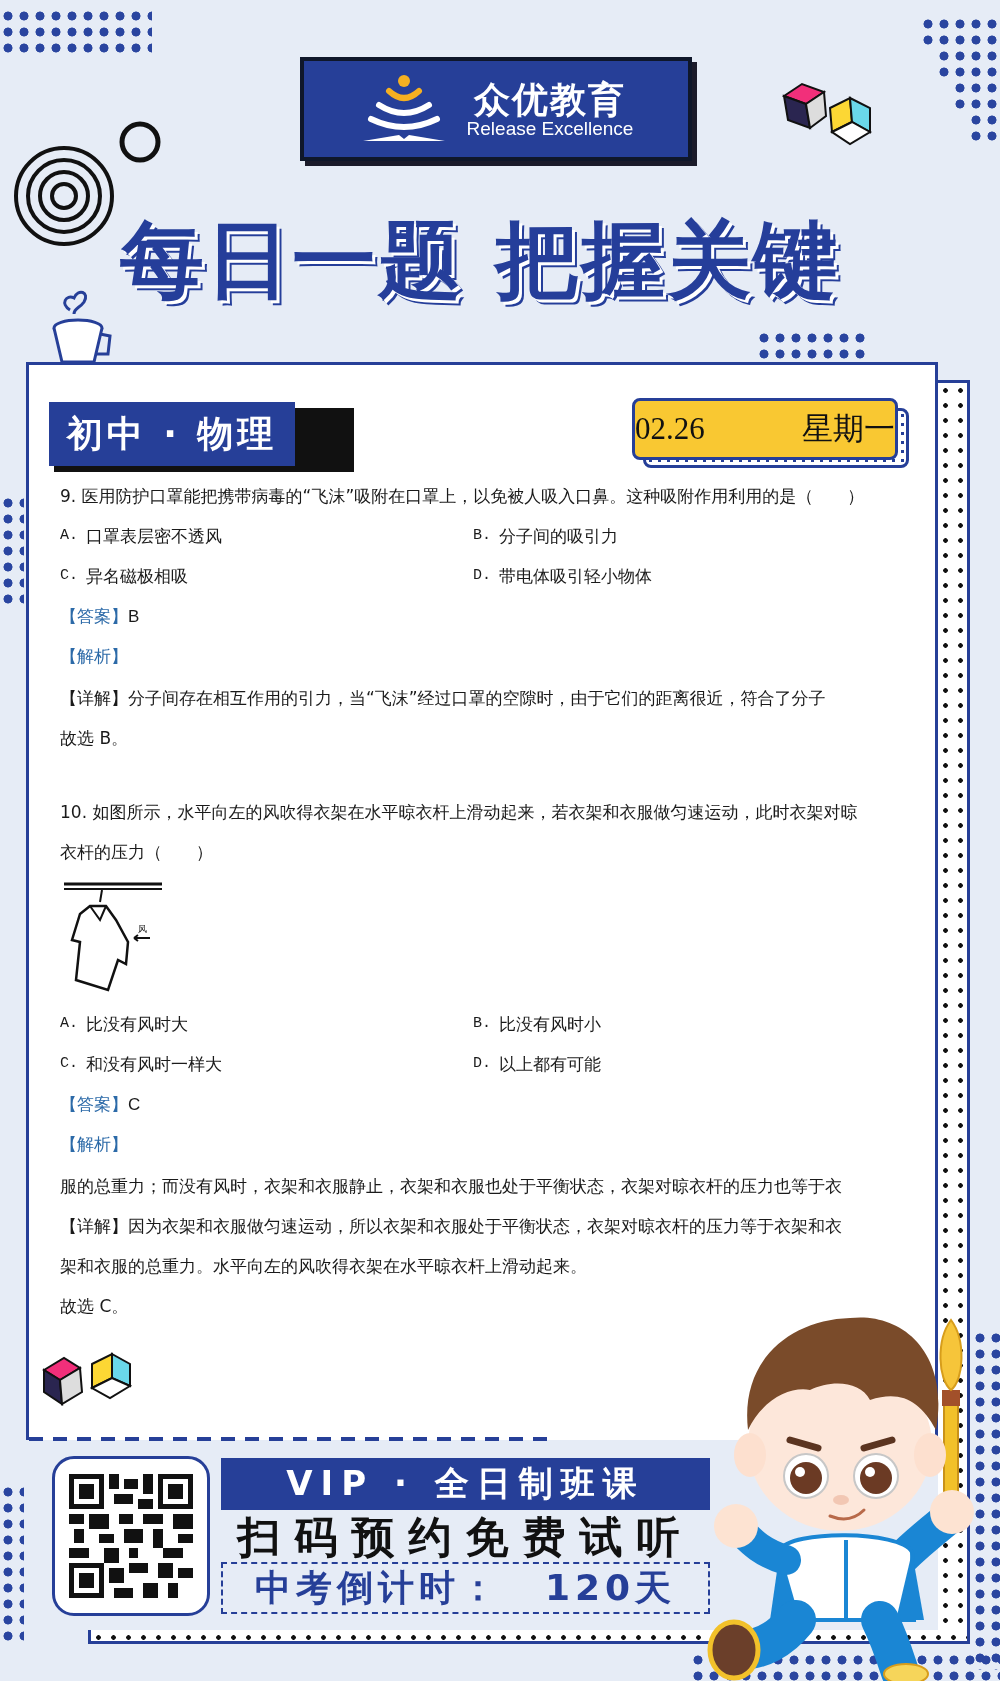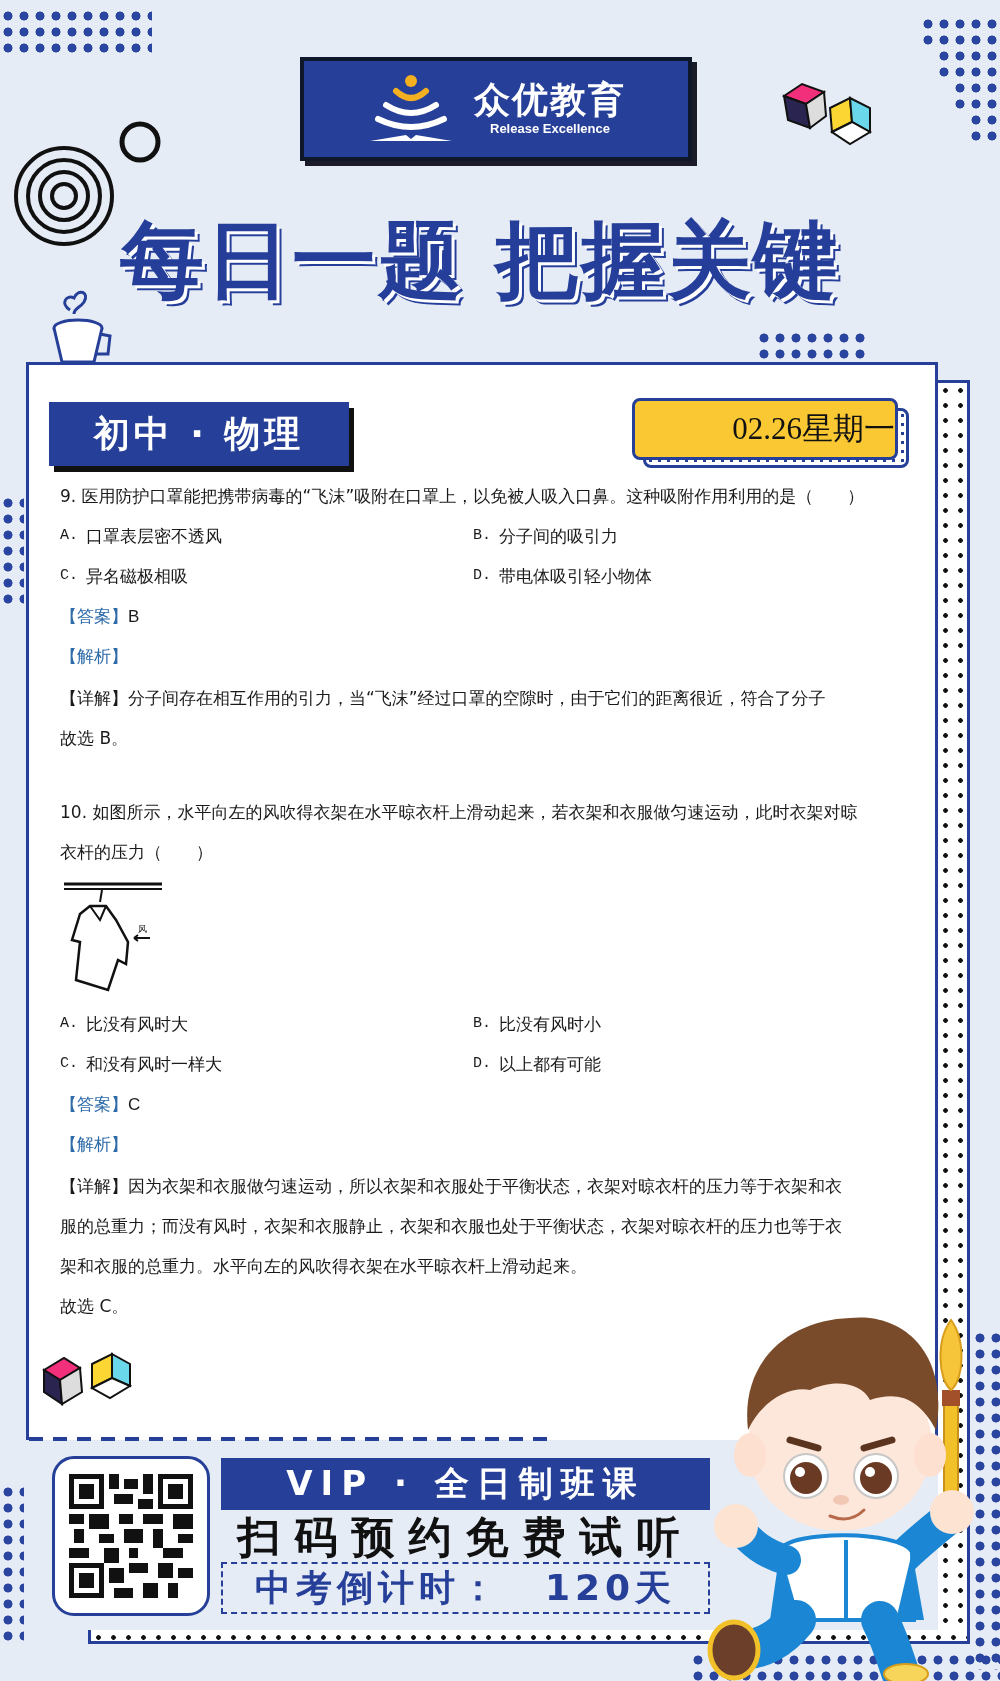--- a/index.html
+++ b/index.html
@@ -24,21 +24,21 @@
   
   .logo-shadow { left: 305px; top: 62px; width: 392px; height: 104px; background: #1b1b2a; }
   .logo-box {
     left: 300px; top: 57px; width: 392px; height: 104px;
     background: #263f98; border: 4px solid #0f172a;
     display: flex; align-items: center; justify-content: center; gap: 18px;
   }
   .logo-mark { width: 90px; height: 72px; position: relative; }
   .logo-text { display: flex; flex-direction: column; align-items: center; color: #fff; }
   .logo-cn { font-size: 36px; font-weight: bold; letter-spacing: 2px; line-height: 40px; }
-  .logo-en { font-size: 13px; font-weight: bold; line-height: 18px; font-family: "Liberation Sans", sans-serif; }
+  .logo-en { font-size: 19px; font-weight: normal; line-height: 18px; font-family: "Liberation Sans", sans-serif; }
 
   
   .headline {
     left: 120px; top: 212px; width: 760px; height: 96px;
     font-size: 84px; font-weight: bold; color: #253e9a;
     letter-spacing: 2px; white-space: nowrap;
     text-shadow: 3px 3px 0 #fff, 5px 5px 0 #253e9a;
     line-height: 96px;
   }
 
@@ -46,35 +46,35 @@
   .card-back { left: 88px; top: 380px; width: 882px; height: 1262px; border: 3px solid #263f98; }
   .card {
     left: 26px; top: 362px; width: 912px; height: 1268px;
     background: #fff; border: 3px solid #263f98;
   }
   .strip-right { left: 938px; top: 380px; width: 32px; height: 1262px; border: 3px solid #263f98; border-left: none; }
   .strip-bottom { left: 88px; top: 1630px; width: 882px; height: 14px; border: 3px solid #263f98; border-top: none; }
 
   .subject-shadow { left: 54px; top: 408px; width: 300px; height: 64px; background: #111; }
   .subject-tag {
-    left: 49px; top: 402px; width: 300px; height: 64px; background: #263f98;
+    left: 49px; top: 402px; width: 246px; height: 64px; background: #263f98;
     color: #fff; font-size: 36px; font-weight: bold; letter-spacing: 4px;
     display: flex; align-items: center; justify-content: center;
   }
   .date-back {
     left: 643px; top: 408px; width: 266px; height: 60px;
     border: 3px solid #263f98; border-radius: 8px;
     background-image: radial-gradient(circle, #263f98 1.6px, transparent 2px);
     background-size: 9px 9px; background-color: #fff;
   }
   .date-tag {
     left: 632px; top: 398px; width: 266px; height: 62px;
     background: #f9c832; border: 3px solid #263f98; border-radius: 8px;
     font-family: "Liberation Serif", "DejaVu Serif", serif;
-    font-size: 31px; color: #111; display: flex; align-items: center; justify-content: flex-end; 
+    font-size: 31px; color: #111; display: flex; align-items: center; justify-content: space-between; 
   }
 
   
   .qtext {
     left: 60px; width: 830px; font-size: 17px; color: #1a1a1a;
     line-height: 40px; font-family: "DejaVu Sans", sans-serif;
   }
   .opt-row { display: flex; height: 40px; line-height: 40px; }
   .opt { width: 413px; display: flex; gap: 10px; }
   .opt-letter { font-family: "Liberation Mono", monospace; font-size: 15px; width: 16px; }
@@ -248,22 +248,22 @@
         <span class="opt-letter">C.</span>
         <span>和没有风时一样大</span>
       </div>
     <div class="opt">
         <span class="opt-letter">D.</span>
         <span>以上都有可能</span>
       </div>
   </div>
   <div><span class="label-blue">【答案】</span><span class="ans-letter">C</span></div>
   <div class="label-blue">【解析】</div>
+  <div>服的总重力；而没有风时，衣架和衣服静止，衣架和衣服也处于平衡状态，衣架对晾衣杆的压力也等于衣</div>
   <div><span>【详解】</span><span>因为衣架和衣服做匀速运动，所以衣架和衣服处于平衡状态，衣架对晾衣杆的压力等于衣架和衣</span></div>
-  <div>服的总重力；而没有风时，衣架和衣服静止，衣架和衣服也处于平衡状态，衣架对晾衣杆的压力也等于衣</div>
   <div>架和衣服的总重力。水平向左的风吹得衣架在水平晾衣杆上滑动起来。</div>
   <div>故选 C。</div>
 </div>
 
 <svg class="abs" style="left:40px;top:1352px;" width="100" height="56" viewBox="0 0 100 56">
   <polygon points="4,18 24,6 40,16 20,28" fill="#f22f7a" stroke="#111" stroke-width="2"></polygon>
   <polygon points="4,18 20,28 22,52 4,40" fill="#2a2550" stroke="#111" stroke-width="2"></polygon>
   <polygon points="20,28 40,16 42,40 22,52" fill="#ddd" stroke="#111" stroke-width="2"></polygon>
   <polygon points="52,12 72,2 72,26 52,36" fill="#fcd734" stroke="#111" stroke-width="2"></polygon>
   <polygon points="72,2 90,12 90,34 72,26" fill="#6ad8ea" stroke="#111" stroke-width="2"></polygon>

